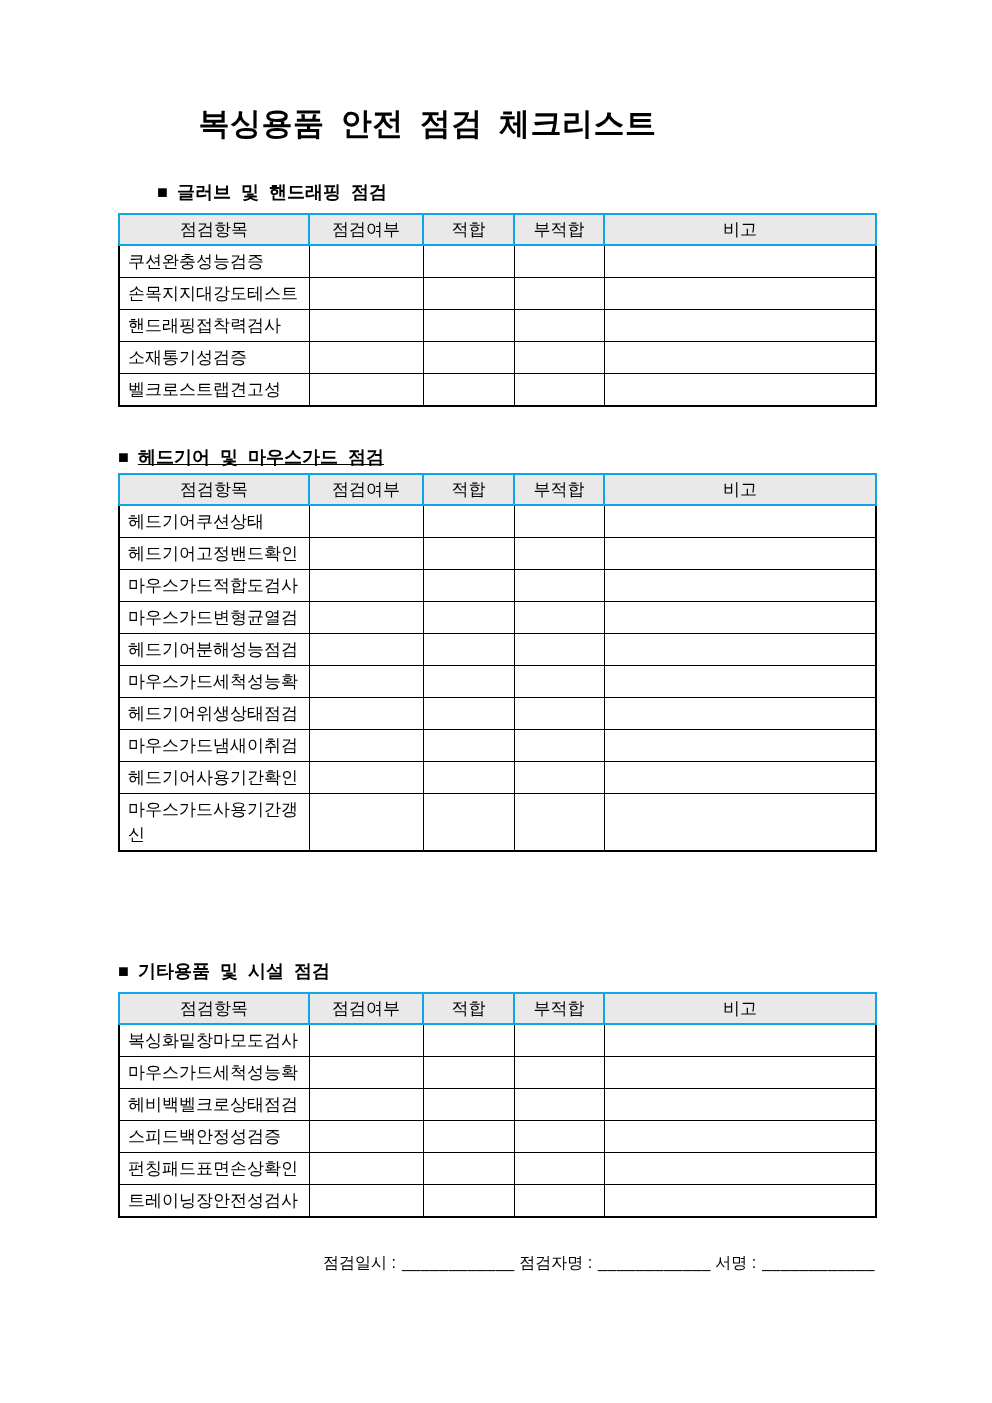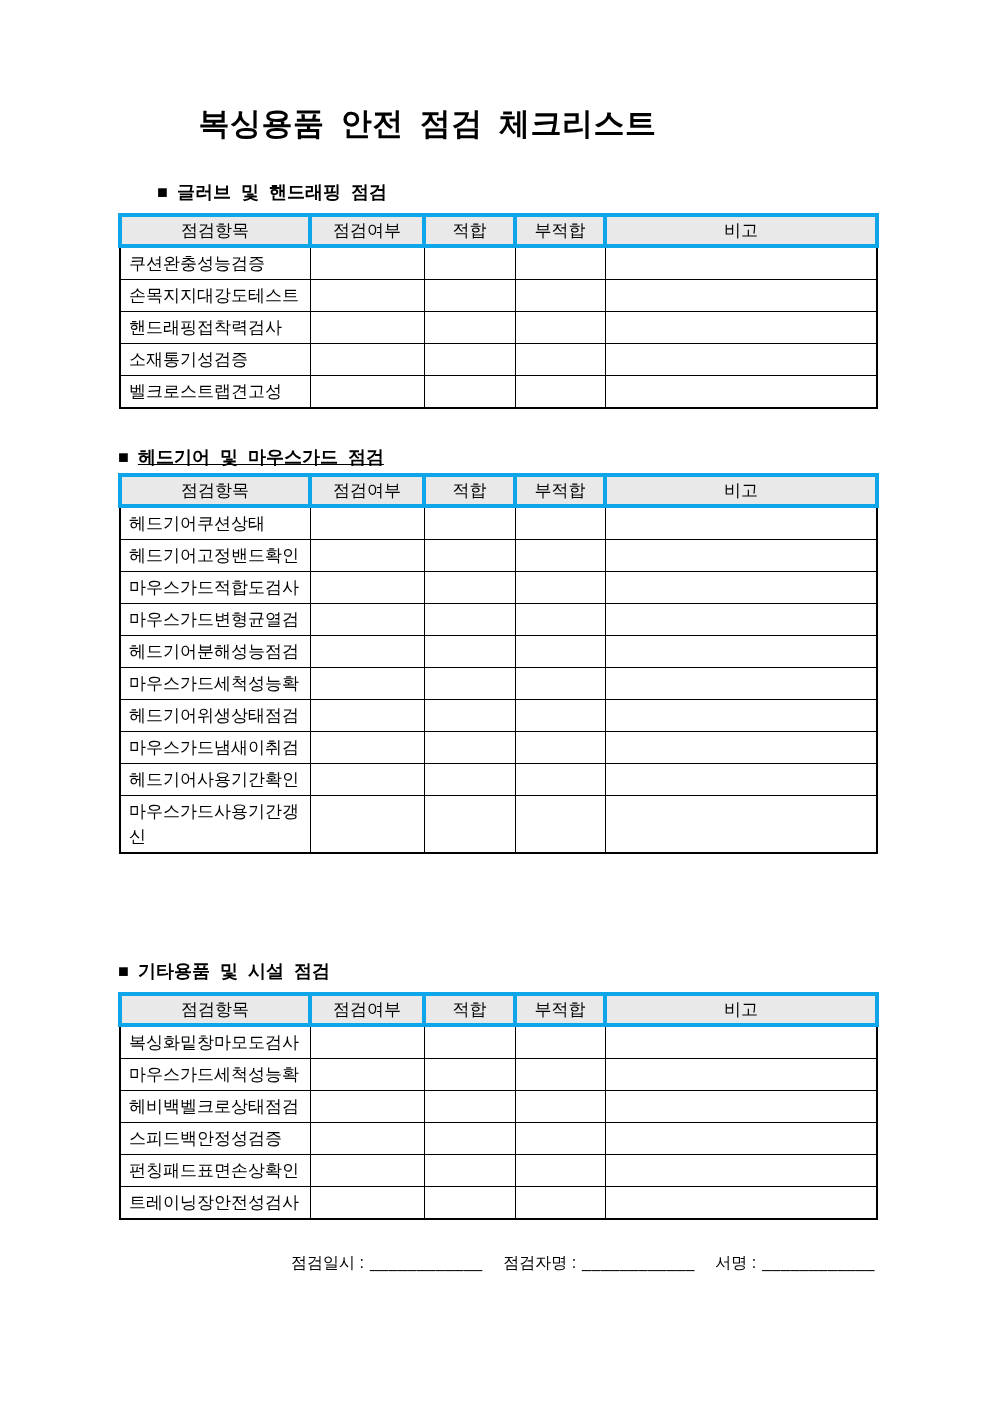--- a/index.html
+++ b/index.html
@@ -59,21 +59,21 @@
   .table-2 { top: 473px; }
   .table-3 { top: 992px; }
 
   col.c0 { width: 190px; }
   col.c1 { width: 114px; }
   col.c2 { width: 91px; }
   col.c3 { width: 90px; }
   col.c4 { width: 272px; }
 
   table.checklist th {
-    border: 4px solid #0ea5e9;
+    border: 2px solid #0ea5e9;
     background: #e9e9e9;
     font-weight: 400;
     height: 31px;
     text-align: center;
     padding: 0 2px;
     line-height: 25px;
   }
   table.checklist td {
     border: 1px solid #000000;
     height: 32px;
@@ -87,21 +87,21 @@
   .footer-line {
     position: absolute;
     top: 1252px;
     left: 118px;
     width: 757px;
     text-align: right;
     font-size: 16px;
     line-height: 22px;
     white-space: nowrap;
   }
-  .footer-line .field-group { margin-left: 16px; }
+  .footer-line .field-group { }
   .footer-line .field-group:first-child { margin-left: 0; }
   .footer-line .blank { margin-left: 6px; letter-spacing: 0.5px; }
 </style>
 </head>
 <body>
 
 <div class="page">
 
   <h1 class="doc-title">복싱용품 안전 점검 체크리스트</h1>
 

